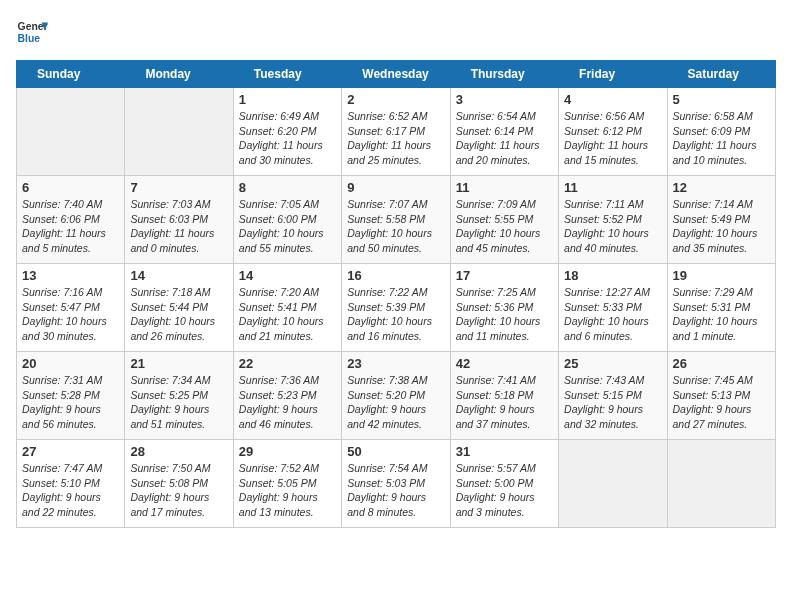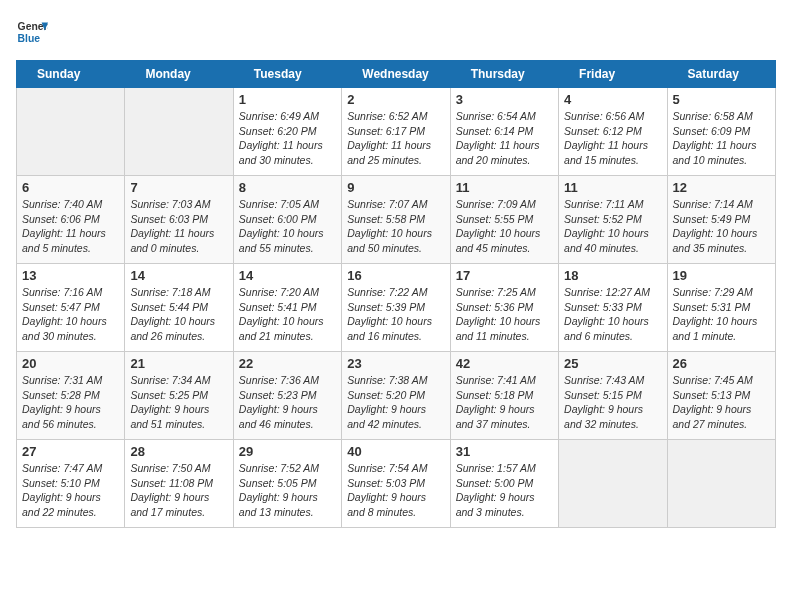--- a/index.html
+++ b/index.html
@@ -280,38 +280,38 @@
       <tr>
         <td>
           <span class="day-num">27</span>
           <div class="day-detail">Sunrise: 7:47 AM
 Sunset: 5:10 PM
 Daylight: 9 hours and 22 minutes.</div>
         </td>
         <td>
           <span class="day-num">28</span>
           <div class="day-detail">Sunrise: 7:50 AM
-Sunset: 11:08 PM
+Sunset: 5:08 PM
 Daylight: 9 hours and 17 minutes.</div>
         </td>
         <td>
           <span class="day-num">29</span>
           <div class="day-detail">Sunrise: 7:52 AM
 Sunset: 5:05 PM
 Daylight: 9 hours and 13 minutes.</div>
         </td>
         <td>
-          <span class="day-num">40</span>
+          <span class="day-num">50</span>
           <div class="day-detail">Sunrise: 7:54 AM
 Sunset: 5:03 PM
 Daylight: 9 hours and 8 minutes.</div>
         </td>
         <td>
           <span class="day-num">31</span>
-          <div class="day-detail">Sunrise: 1:57 AM
+          <div class="day-detail">Sunrise: 5:57 AM
 Sunset: 5:00 PM
 Daylight: 9 hours and 3 minutes.</div>
         </td>
         <td class="empty"></td>
         <td class="empty"></td>
       </tr>
     </tbody>
 </table>
 
 </body></html>

